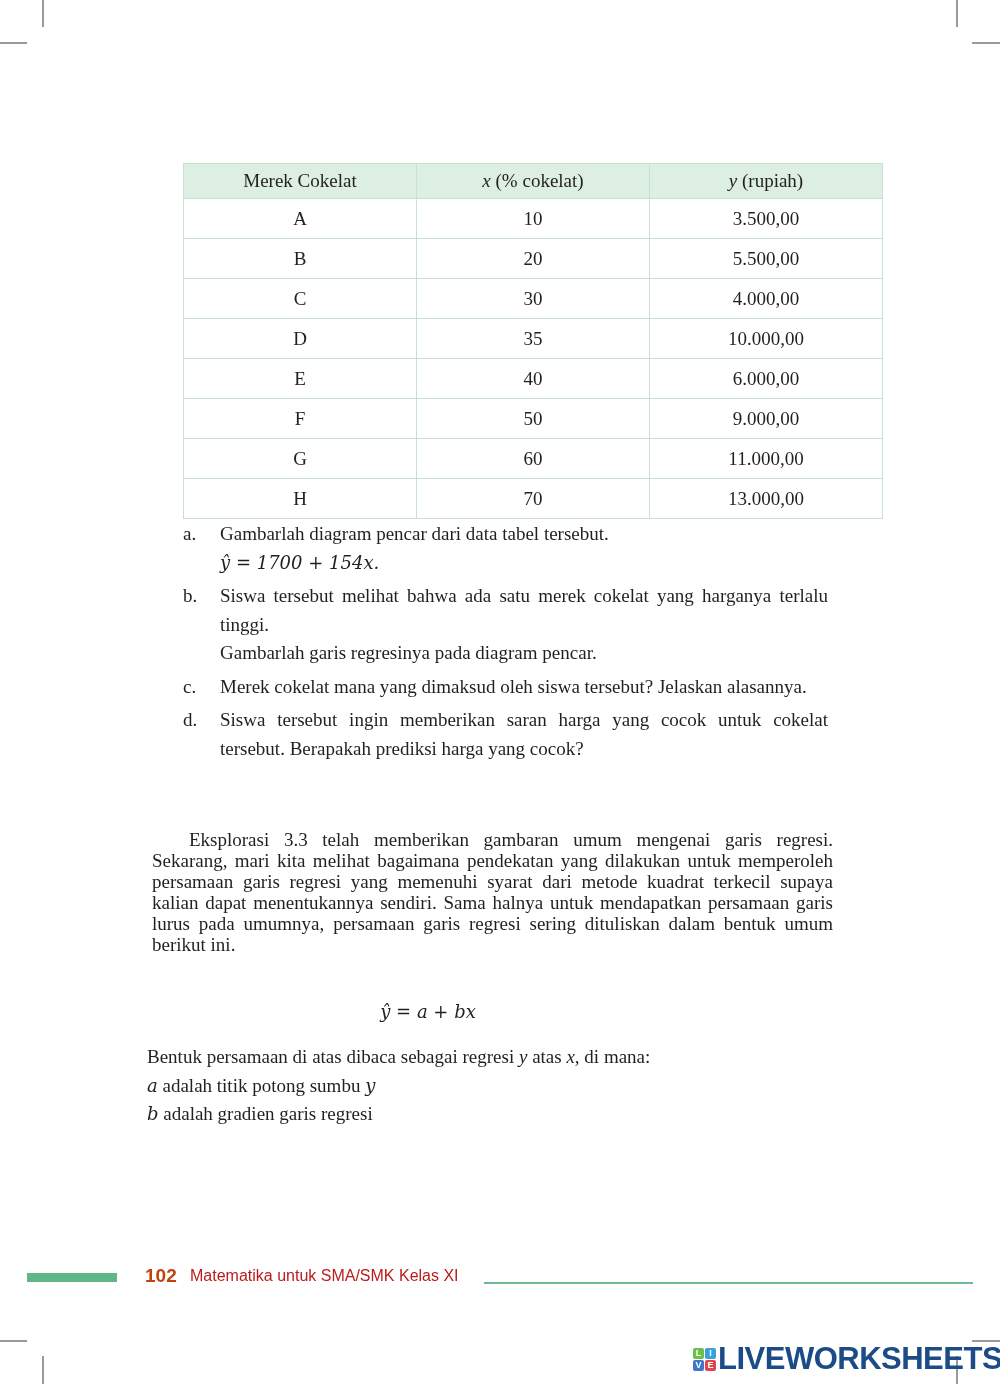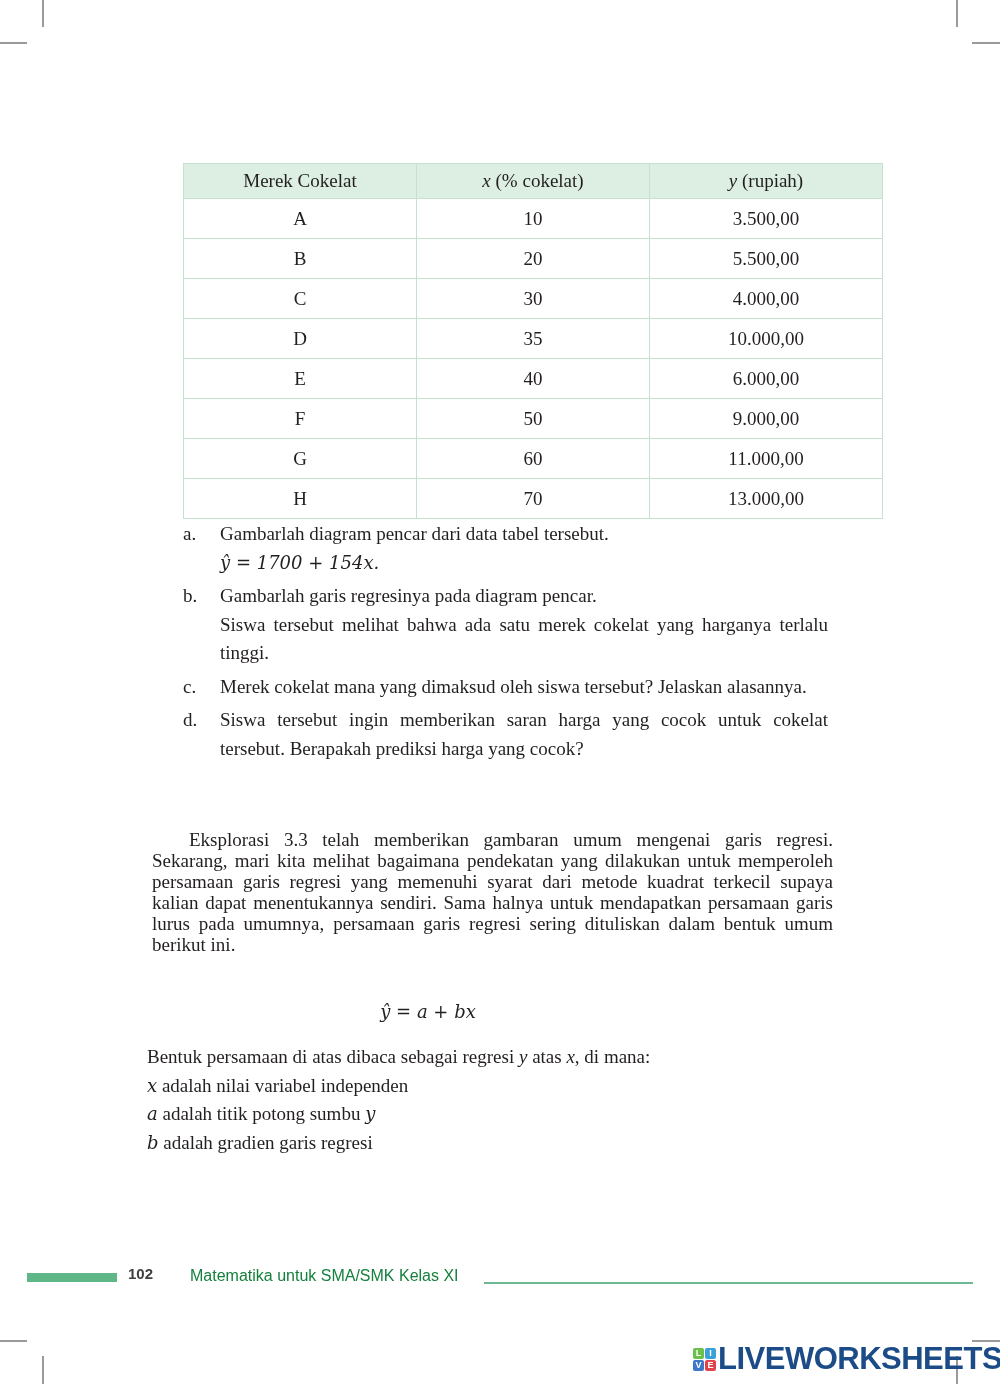--- a/index.html
+++ b/index.html
@@ -111,34 +111,34 @@
     .footer-bar-left {
       position: absolute;
       left: 27px;
       top: 1273px;
       width: 90px;
       height: 9px;
       background: #5fb787;
     }
     .footer-page {
       position: absolute;
-      left: 128px;
+      left: 145px;
       top: 1265px;
       font-family: "Liberation Sans", "DejaVu Sans", sans-serif;
       font-weight: bold;
-      font-size: 15px;
-      color: #404040;
+      font-size: 19px;
+      color: #c2410c;
     }
     .footer-title {
       position: absolute;
       left: 190px;
       top: 1267px;
       font-family: "Liberation Sans", "DejaVu Sans", sans-serif;
       font-size: 16px;
-      color: #15803d;
+      color: #b91c1c;
     }
     .footer-line {
       position: absolute;
       left: 484px;
       top: 1282px;
       width: 489px;
       height: 2px;
       background: #6fb894;
     }
 
@@ -243,22 +243,22 @@
   <div class="q-item">
     <div class="q-marker">a.</div>
     <div class="q-body">
       <p>Gambarlah diagram pencar dari data tabel tersebut.</p>
       <p class="math">ŷ = 1700 + 154x.</p>
     </div>
   </div>
   <div class="q-item">
     <div class="q-marker">b.</div>
     <div class="q-body">
+      <p>Siswa tersebut melihat bahwa ada satu merek cokelat yang harganya terlalu tinggi.</p>
       <p>Gambarlah garis regresinya pada diagram pencar.</p>
-      <p>Siswa tersebut melihat bahwa ada satu merek cokelat yang harganya terlalu tinggi.</p>
     </div>
   </div>
   <div class="q-item">
     <div class="q-marker">c.</div>
     <div class="q-body">
       <p>Merek cokelat mana yang dimaksud oleh siswa tersebut? Jelaskan alasannya.</p>
     </div>
   </div>
   <div class="q-item">
     <div class="q-marker">d.</div>
@@ -269,21 +269,20 @@
 </div>
 
 <p class="explain">Eksplorasi 3.3 telah memberikan gambaran umum mengenai garis regresi. Sekarang, mari kita melihat bagaimana pendekatan yang dilakukan untuk memperoleh persamaan garis regresi yang memenuhi syarat dari metode kuadrat terkecil supaya kalian dapat menentukannya sendiri. Sama halnya untuk mendapatkan persamaan garis lurus pada umumnya, persamaan garis regresi sering dituliskan dalam bentuk umum berikut ini.</p>
 
 <div class="formula">
   <span class="math">ŷ = a + bx</span>
 </div>
 
 <div class="defs">
   <p><span>Bentuk persamaan di atas dibaca sebagai regresi </span><span class="ivar">y</span><span> atas </span><span class="ivar">x</span><span>, di mana:</span></p>
-  <p><span class="math">x</span><span> adalah nilai variabel independen</span></p>
   <p><span class="math">a</span><span> adalah titik potong sumbu </span><span class="math">y</span></p>
   <p><span class="math">b</span><span> adalah gradien garis regresi</span></p>
 </div>
 
 <div class="footer-bar-left"></div>
 <div class="footer-page">102</div>
 <div class="footer-title">Matematika untuk SMA/SMK Kelas XI</div>
 <div class="footer-line"></div>
 
 <div class="lw-logo">

